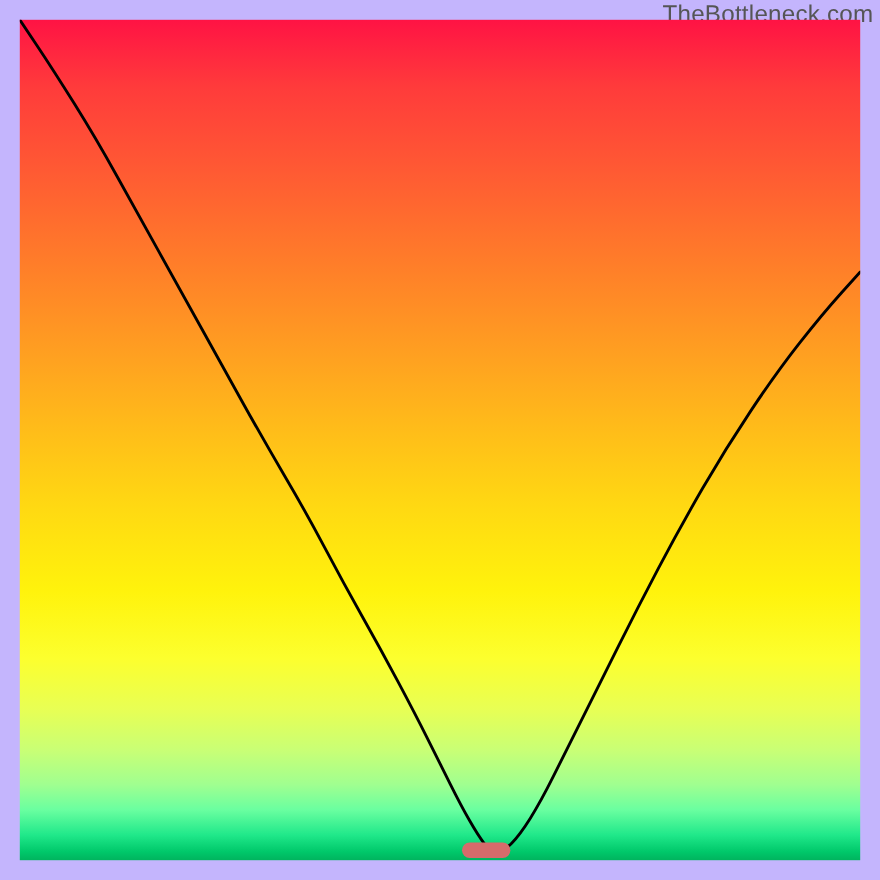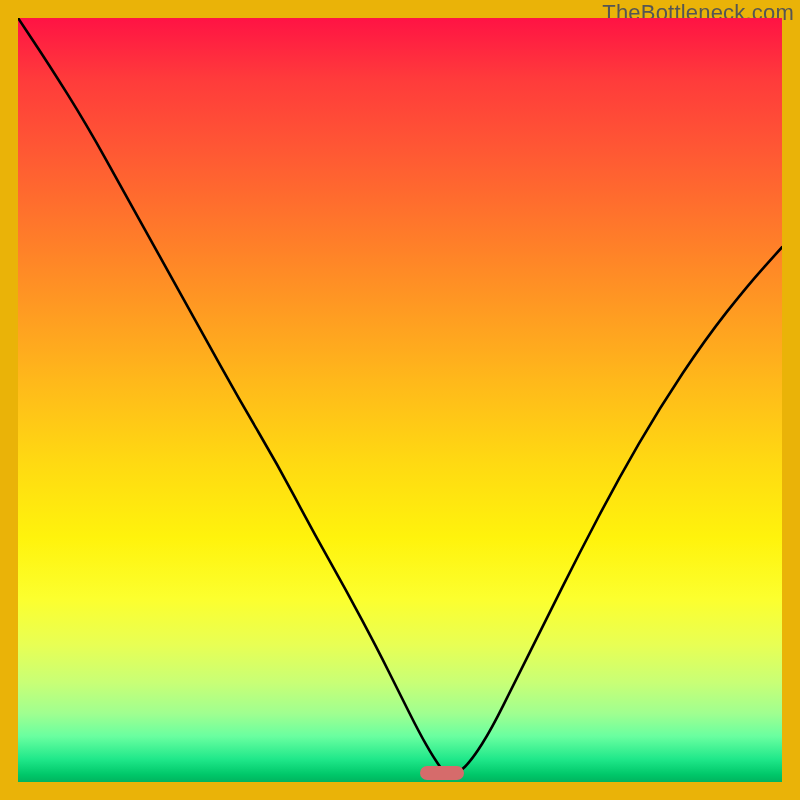--- a/index.html
+++ b/index.html
@@ -8,21 +8,21 @@
     width: 800px;
     height: 800px;
     overflow: hidden;
     background: #000;
     font-family: Arial, Helvetica, sans-serif;
   }
   .chart-wrap {
     position: relative;
     width: 800px;
     height: 800px;
-    background: #eab308;
+    background: #c4b5fd;
   }
   .plot-area {
     position: absolute;
     left: 18px;
     top: 18px;
     width: 764px;
     height: 764px;
     
     background: linear-gradient(
       to bottom,

